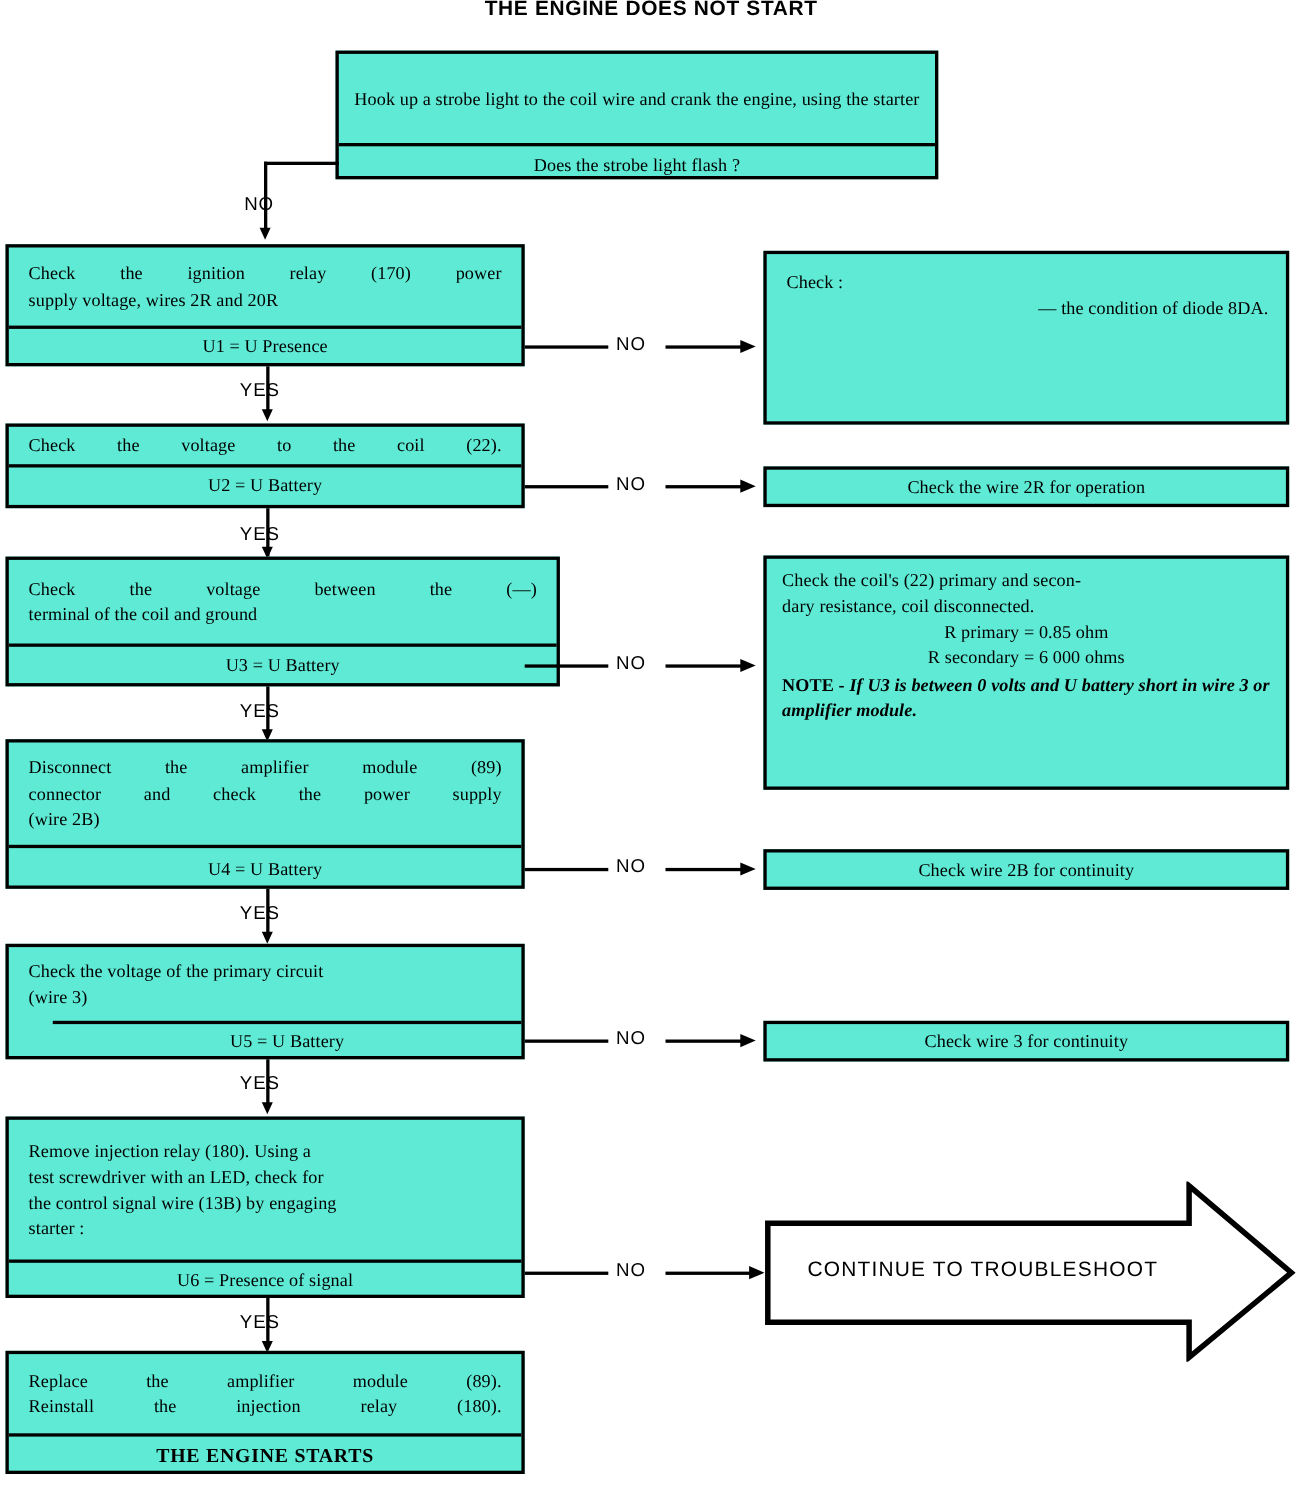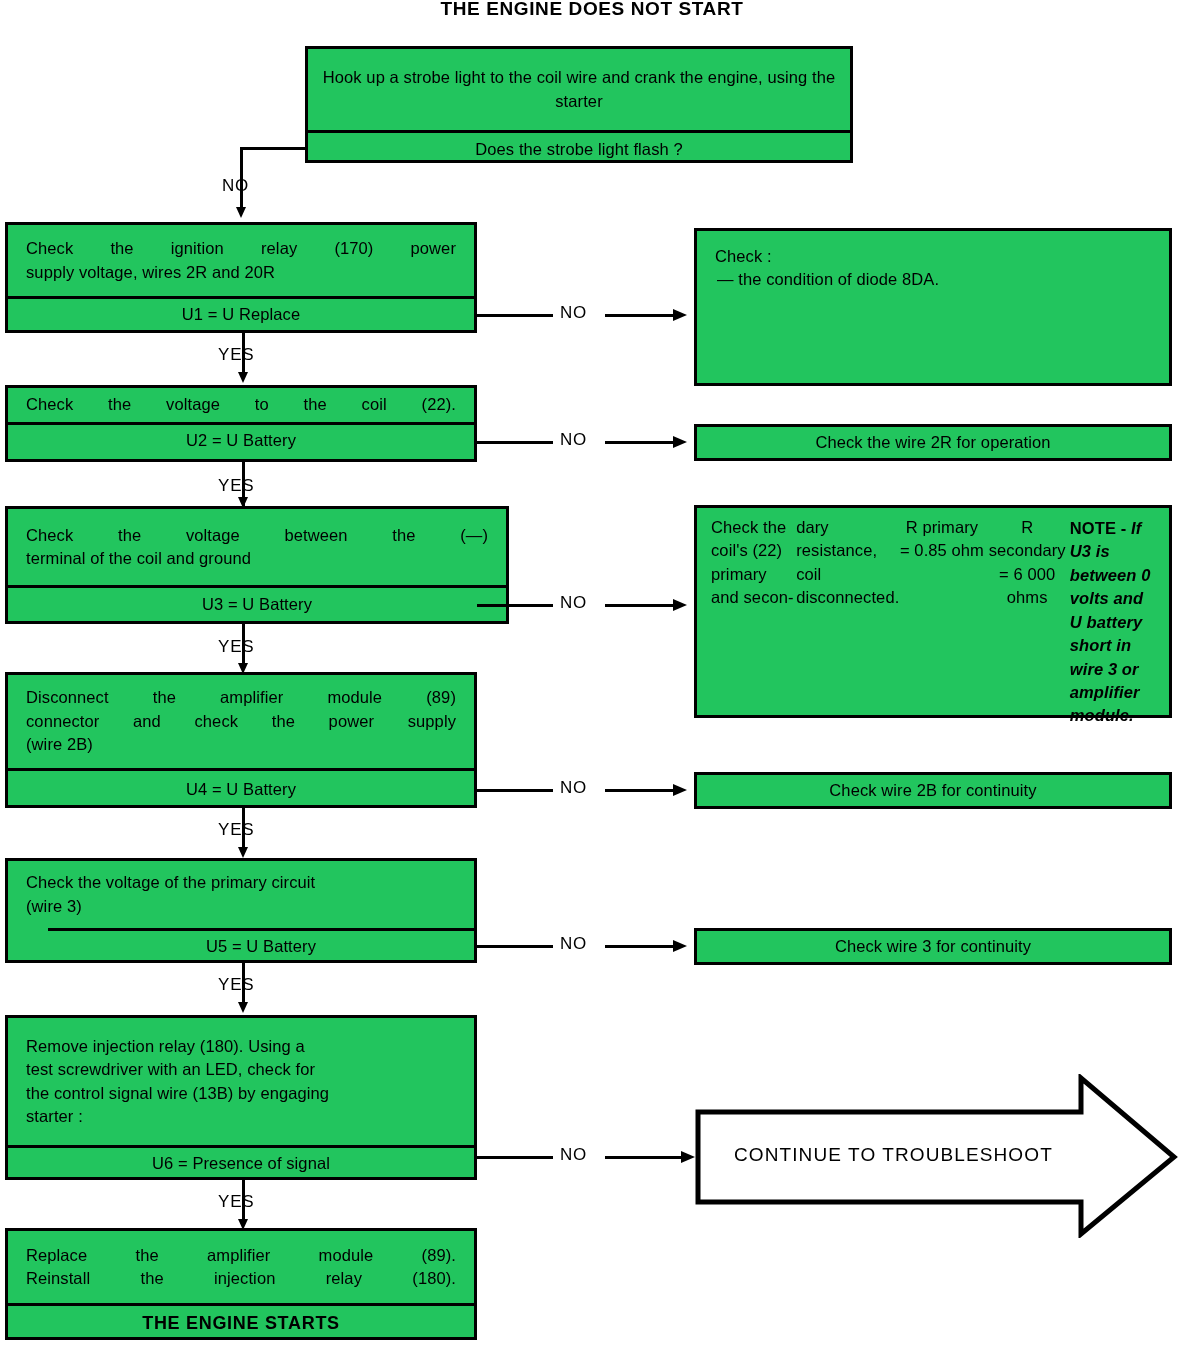--- a/index.html
+++ b/index.html
@@ -30,21 +30,22 @@
     font-size: 19px;
     font-weight: bold;
     letter-spacing: 0.6px;
   }
 
   
   .box {
     position: absolute;
     box-sizing: border-box;
     border: 3px solid #000;
-    background: #22c55e;
+    background: #5eead4;
+    font-family: Liberation Serif, serif;
   }
   .seg {
     box-sizing: border-box;
     display: flex;
     align-items: center;
     justify-content: center;
     padding: 2px 10px;
   }
   .seg.top {
     width: 100%;
@@ -156,37 +157,37 @@
   <div class="vline" style="left:240px; top:147px; height:64px;"></div>
   <div class="ahead-down" style="left:236px; top:207px;"></div>
   <div class="lbl" style="left:222px; top:176px;">NO</div>
 
   <div class="box" style="left:5px; top:222px; width:472px; height:111px;">
     <div class="seg top txt" style="height:71px; flex-direction:column; align-items:stretch; justify-content:center; padding:0 18px;">
       <div class="just">Check the ignition relay (170) power</div>
       <div class="left">supply voltage, wires 2R and 20R</div>
     </div>
     <div class="seg divider txt" style="height:34px;">
-      <span class="ctr">U1 = U Replace</span>
+      <span class="ctr">U1 = U Presence</span>
     </div>
   </div>
 
   <div class="hline" style="left:477px; top:314px; width:76px;"></div>
   <div class="hline" style="left:605px; top:314px; width:70px;"></div>
   <div class="ahead-right" style="left:673px; top:309px;"></div>
   <div class="lbl" style="left:560px; top:303px;">NO</div>
 
   <div class="vline" style="left:242px; top:333px; height:43px;"></div>
   <div class="ahead-down" style="left:238px; top:372px;"></div>
   <div class="lbl" style="left:218px; top:345px;">YES</div>
 
   <div class="box" style="left:694px; top:228px; width:478px; height:158px;">
     <div class="seg top txt" style="height:100%; flex-direction:column; align-items:stretch; justify-content:flex-start; padding:14px 18px;">
       <div class="left">Check :</div>
-      <div class="left" style="padding-left:2px;">— the condition of diode 8DA.</div>
+      <div class="left" style="padding-left:2px;text-align:right;">— the condition of diode 8DA.</div>
     </div>
   </div>
 
   <div class="box" style="left:5px; top:385px; width:472px; height:77px;">
     <div class="seg top txt" style="height:34px; padding:0 18px;">
       <span class="just">Check the voltage to the coil (22).</span>
     </div>
     <div class="seg divider txt" style="height:35px;">
       <span class="ctr">U2 = U Battery</span>
     </div>
@@ -216,21 +217,21 @@
   </div>
   <div class="hline" style="left:477px; top:604px; width:76px;"></div>
   <div class="hline" style="left:605px; top:604px; width:70px;"></div>
   <div class="ahead-right" style="left:673px; top:599px;"></div>
   <div class="lbl" style="left:560px; top:593px;">NO</div>
   <div class="vline" style="left:242px; top:624px; height:44px;"></div>
   <div class="ahead-down" style="left:238px; top:663px;"></div>
   <div class="lbl" style="left:218px; top:637px;">YES</div>
 
   <div class="box" style="left:694px; top:505px; width:478px; height:213px;">
-    <div class="seg top txt" style="height:100%; flex-direction:row; align-items:stretch; justify-content:flex-start; padding:8px 14px;">
+    <div class="seg top txt" style="height:100%; flex-direction:column; align-items:stretch; justify-content:flex-start; padding:8px 14px;">
       <div class="left">Check the coil's (22) primary and secon-</div>
       <div class="left">dary resistance, coil disconnected.</div>
       <div class="ctr">R primary = 0.85 ohm</div>
       <div class="ctr">R secondary = 6 000 ohms</div>
       <div class="left" style="margin-top:1px;">
         <span class="note-lbl">NOTE -</span>
         <span class="note-ital">If U3 is between 0 volts and U battery       short in wire 3 or amplifier module.</span>
       </div>
     </div>
   </div>

